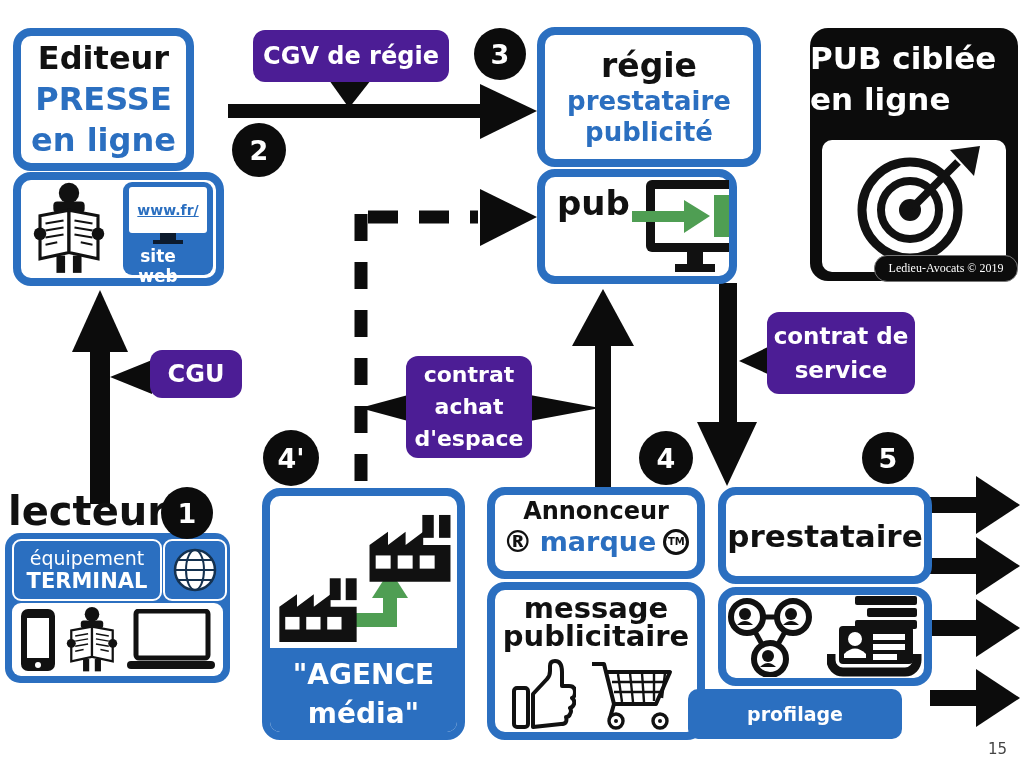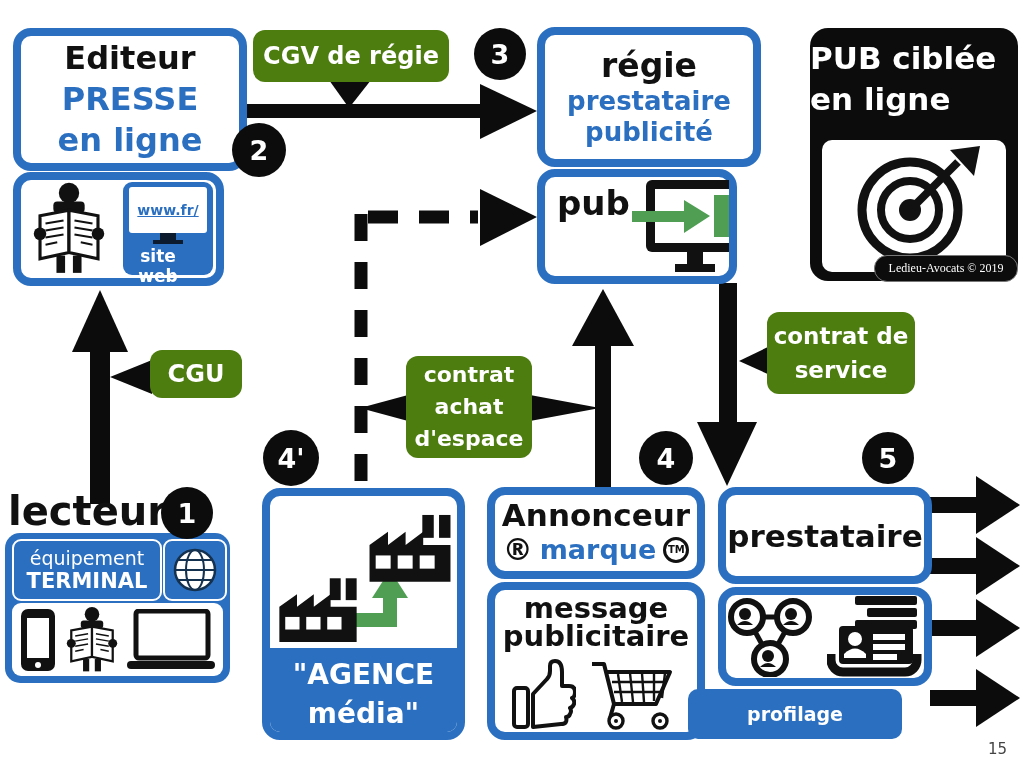--- a/index.html
+++ b/index.html
@@ -1,21 +1,21 @@
 <!DOCTYPE html>
 <html><head>
 <meta charset="utf-8">
 <style>
   html,body{margin:0;padding:0;background:#fff;}
   #stage{position:relative;width:1024px;height:768px;background:#ffffff;overflow:hidden;
          font-family:"DejaVu Sans","Liberation Sans",sans-serif;}
   .abs{position:absolute;}
   .bluebox{position:absolute;box-sizing:border-box;border:8px solid #2b6fc0;border-radius:18px;
            background:#fff;z-index:2;}
-  .blackbox{position:absolute;box-sizing:border-box;background:#4d7c0f;color:#fff;border-radius:12px;
+  .blackbox{position:absolute;box-sizing:border-box;background:#4c1d95;color:#fff;border-radius:12px;
             display:flex;flex-direction:column;align-items:center;justify-content:center;
             font-weight:bold;z-index:2;text-align:center;}
   .badge{position:absolute;background:#0c0c0c;color:#fff;border-radius:50%;display:flex;
          align-items:center;justify-content:center;font-weight:bold;font-size:27px;z-index:4;}
   .bluefill{position:absolute;background:#2b6fc0;color:#fff;border-radius:10px;z-index:2;}
   .ctext{display:flex;flex-direction:column;align-items:center;justify-content:center;
          text-align:center;height:100%;}
   .blk{color:#111;font-weight:bold;}
   .blu{color:#2b6fc0;font-weight:bold;}
   svg{display:block;}
@@ -81,21 +81,21 @@
       <polygon points="976,537 1020,566 976,595"></polygon>
       <rect x="930" y="620" width="48" height="16"></rect>
       <polygon points="976,599 1020,628 976,657"></polygon>
       <rect x="930" y="690" width="48" height="16"></rect>
       <polygon points="976,669 1020,698 976,727"></polygon>
     </g>
     <line x1="361" y1="214" x2="361" y2="492" stroke="#0c0c0c" stroke-width="13" stroke-dasharray="27 21"></line>
     <line x1="368" y1="217" x2="478" y2="217" stroke="#0c0c0c" stroke-width="13" stroke-dasharray="30 21"></line>
   </svg>
 
-  <div class="bluebox" style="left:13px;top:28px;width:234px;height:143px;">
+  <div class="bluebox" style="left:13px;top:28px;width:181px;height:143px;">
     <div class="ctext" style="font-size:32px;line-height:1.28;">
       <span class="blk">Editeur</span>
       <span class="blu">PRESSE</span>
       <span class="blu">en ligne</span>
     </div>
   </div>
 
   <div class="bluebox" style="left:13px;top:172px;width:211px;height:114px;">
     <svg class="abs" style="left:6px;top:2px;" width="84" height="94">
       <use href="#sym-person" width="84" height="94"></use>
@@ -209,21 +209,21 @@
       <use href="#sym-factory" x="96" y="8" width="88" height="80"></use>
     </svg>
     <div class="abs" style="left:-8px;bottom:-8px;width:203px;height:92px;background:#2b6fc0;border-radius:0 0 18px 18px;display:flex;flex-direction:column;align-items:center;justify-content:center;color:#fff;font-weight:bold;font-size:28px;line-height:1.4;">
       <span>"AGENCE</span>
       <span>média"</span>
     </div>
   </div>
 
   <div class="bluebox" style="left:487px;top:487px;width:218px;height:92px;">
     <div style="text-align:center;margin-top:2px;">
-      <div class="blk" style="font-size:31px;">Annonceur</div>
+      <div class="blk" style="font-size:24px;">Annonceur</div>
       <div style="display:flex;align-items:center;justify-content:center;gap:7px;margin-top:1px;">
         <span style="font-size:30px;font-weight:bold;color:#111;line-height:1;">®</span>
         <span class="blu" style="font-size:27px;">marque</span>
         <span style="box-sizing:border-box;width:26px;height:26px;border:3px solid #111;border-radius:50%;display:flex;align-items:center;justify-content:center;font-size:10px;font-weight:bold;color:#111;">TM</span>
       </div>
     </div>
   </div>
 
   <div class="bluebox" style="left:487px;top:582px;width:218px;height:158px;">
     <div style="text-align:center;color:#111;font-weight:bold;font-size:29px;line-height:0.95;margin-top:5px;">

